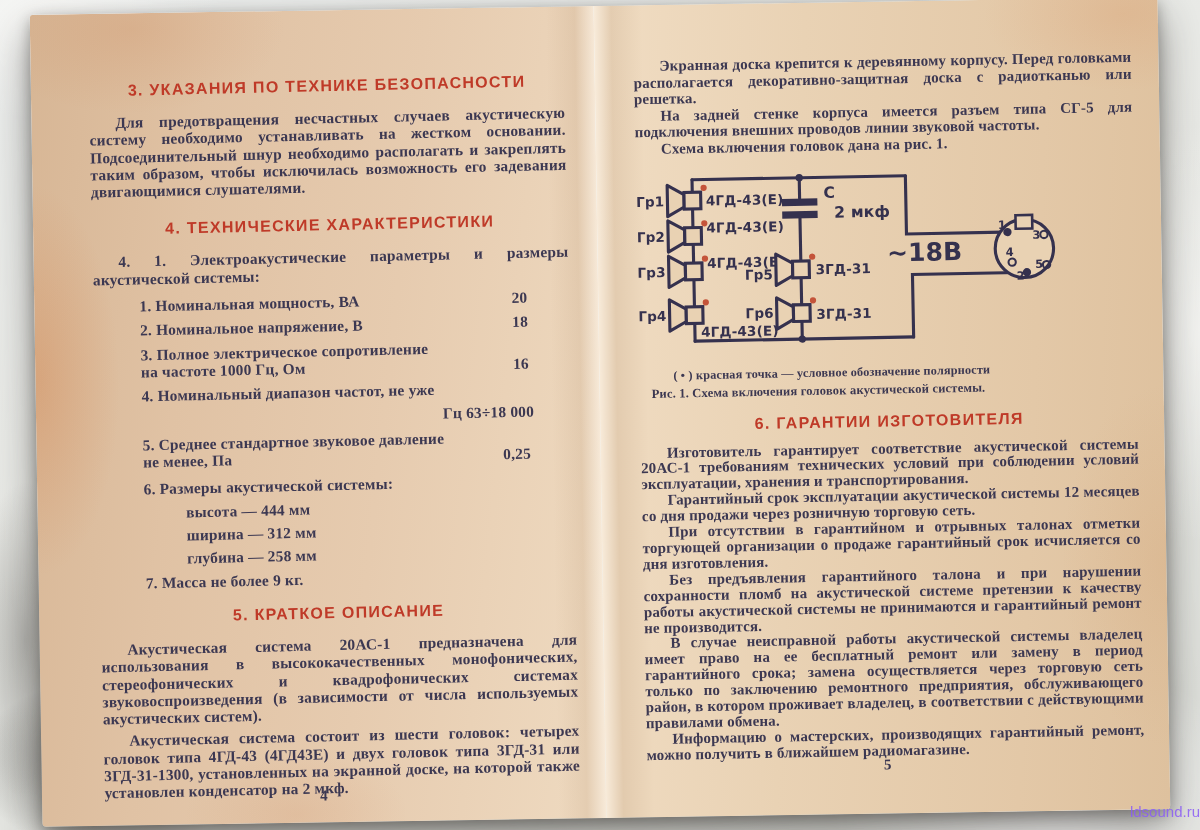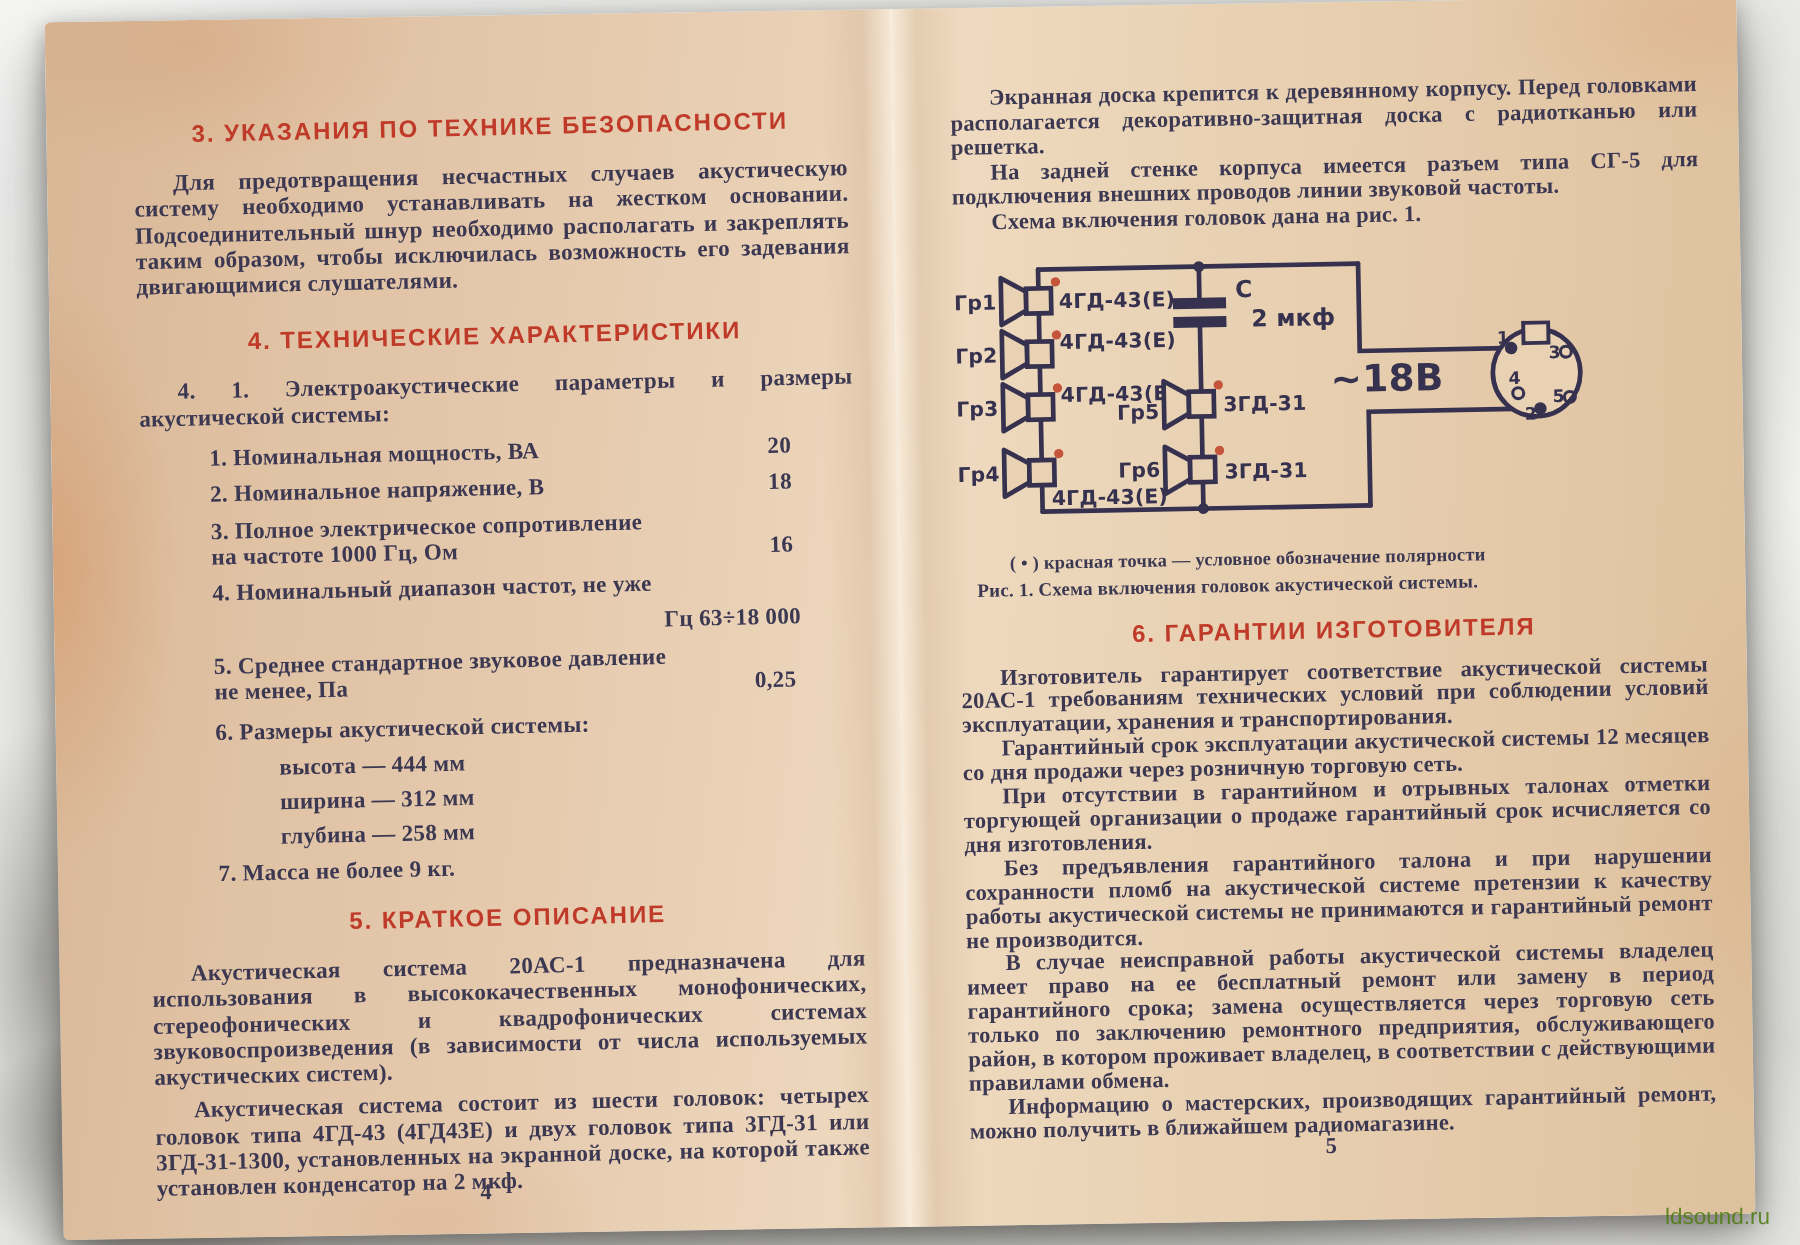--- a/index.html
+++ b/index.html
@@ -70,22 +70,22 @@
   .diagram rect.notch{fill:#e9d2b3;stroke:#35314e;stroke-width:2.5;}
   .diagram circle.pin-open{fill:none;stroke:#35314e;stroke-width:2;}
   .diagram circle.pin-filled{fill:#35314e;stroke:none;}
   .diagram text{fill:#35314e;font-family:"DejaVu Sans",sans-serif;font-size:13px;}
   .diagram text.big{font-size:24px;}
   .diagram text.cap{font-size:15px;}
   .diagram text.pinlab{font-size:11px;}
   .fig-note{font:700 12.3px/18px "Liberation Serif",serif;margin:0;padding-left:34px;}
   .fig-cap{font:700 12.6px/19px "Liberation Serif",serif;margin:0 0 2px 0;padding-left:12px;}
   .warranty p{margin:0;text-align:justify;text-indent:26px;line-height:15.9px;}
-  .watermark{position:absolute;right:20px;bottom:10px;
-    font:400 15px "Liberation Sans",sans-serif;color:#4d7c0f;opacity:0.85;}
+  .watermark{position:absolute;right:0;bottom:10px;
+    font:400 15px "Liberation Sans",sans-serif;color:#8b5cf6;opacity:0.85;}
 </style>
 </head>
 <body>
 
 <div class="floor-shadow1"></div>
 <div class="floor-shadow2"></div>
 
 <div class="booklet">
   <div class="spine"></div>
 

